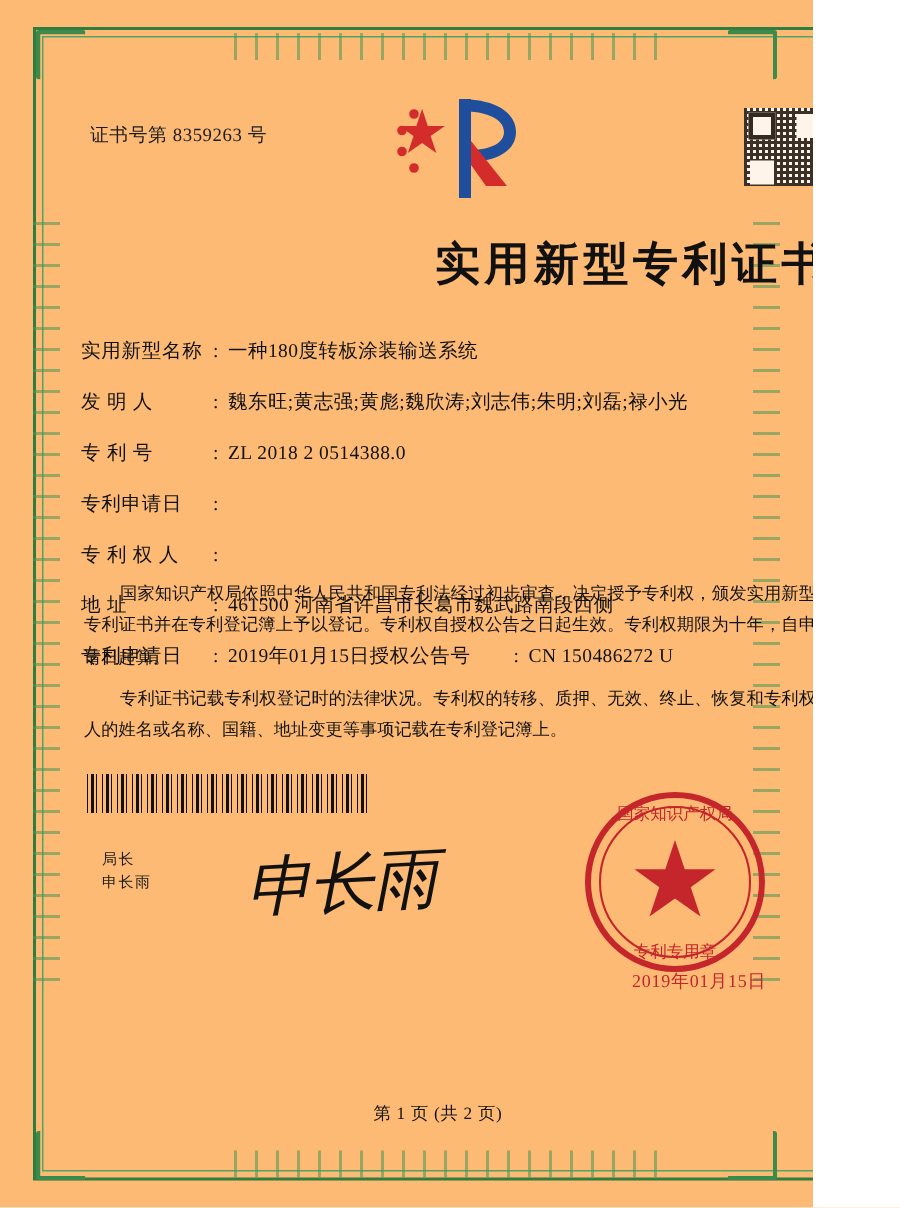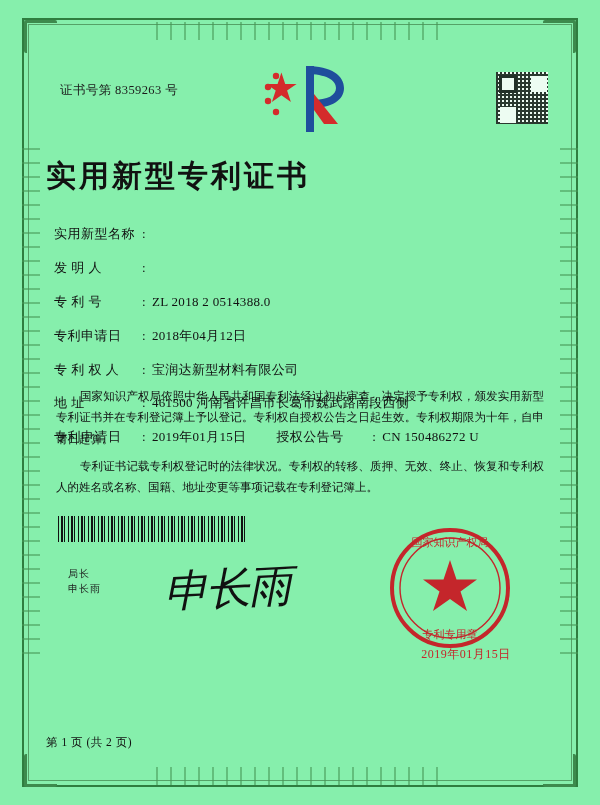--- a/index.html
+++ b/index.html
@@ -6,23 +6,23 @@
     margin: 0;
     padding: 0;
     background: #ffffff;
   }
   body {
     font-family: "Liberation Serif", "DejaVu Serif", serif;
     color: #1b1b1b;
   }
   .page {
     position: relative;
-    width: 600px;
+    width: 542px;
     height: 805px;
-    background: #86efac;
+    background: #fdba74;
     overflow: hidden;
   }
 
   
   .border-outer {
     position: absolute;
     left: 22px;
     top: 18px;
     width: 556px;
     height: 769px;
@@ -140,21 +140,21 @@
     transform: translateX(-50%);
     width: 120px;
     height: 78px;
   }
 
   .title {
     position: absolute;
     left: 0;
     right: 0;
     top: 110px;
-    text-align: left;
+    text-align: right;
     font-size: 30px;
     font-weight: bold;
     letter-spacing: 3px;
     color: #111;
     font-family: "Liberation Serif", "DejaVu Serif", serif;
   }
 
   .fields {
     position: absolute;
     left: 8px;
@@ -183,21 +183,20 @@
     flex: 1 1 auto;
     color: #111;
     letter-spacing: 0.3px;
   }
   .field-row.split .field-value {
     flex: 0 0 auto;
   }
   .field-label2 {
     flex: 0 0 auto;
     width: 96px;
-    margin-left: 30px;
     color: #111;
     letter-spacing: 0.5px;
   }
 
   .paragraphs {
     position: absolute;
     left: 10px;
     right: 10px;
     top: 340px;
     font-size: 11.5px;
@@ -263,21 +262,21 @@
     font-size: 12px;
     color: #c4262b;
     letter-spacing: 0.5px;
   }
 
   .page-num {
     position: absolute;
     left: 0;
     right: 16px;
     bottom: 6px;
-    text-align: left;
+    text-align: center;
     font-size: 11.5px;
     color: #111;
     letter-spacing: 0.5px;
   }
 </style>
 </head>
 <body>
 
 <div class="page">
 
@@ -311,43 +310,43 @@
       </svg>
     </div>
 
     <div class="title">实用新型专利证书</div>
 
     <div class="fields">
 
       <div class="field-row">
         <div class="field-label">实用新型名称</div>
         <div class="field-colon">:</div>
+        <div class="field-value">一种180度转板涂装输送系统</div>
       </div>
 
       <div class="field-row">
         <div class="field-label">发 明 人</div>
         <div class="field-colon">:</div>
+        <div class="field-value">魏东旺;黄志强;黄彪;魏欣涛;刘志伟;朱明;刘磊;禄小光</div>
       </div>
 
       <div class="field-row">
         <div class="field-label">专 利 号</div>
         <div class="field-colon">:</div>
         <div class="field-value">ZL 2018 2 0514388.0</div>
       </div>
 
       <div class="field-row">
         <div class="field-label">专利申请日</div>
         <div class="field-colon">:</div>
-        <div class="field-value">2018年04月12日</div>
       </div>
 
       <div class="field-row">
         <div class="field-label">专 利 权 人</div>
         <div class="field-colon">:</div>
-        <div class="field-value">宝润达新型材料有限公司</div>
       </div>
 
       <div class="field-row">
         <div class="field-label">地 址</div>
         <div class="field-colon">:</div>
         <div class="field-value">461500 河南省许昌市长葛市魏武路南段西侧</div>
       </div>
 
       <div class="field-row split">
         <div class="field-label">专利申请日</div>

